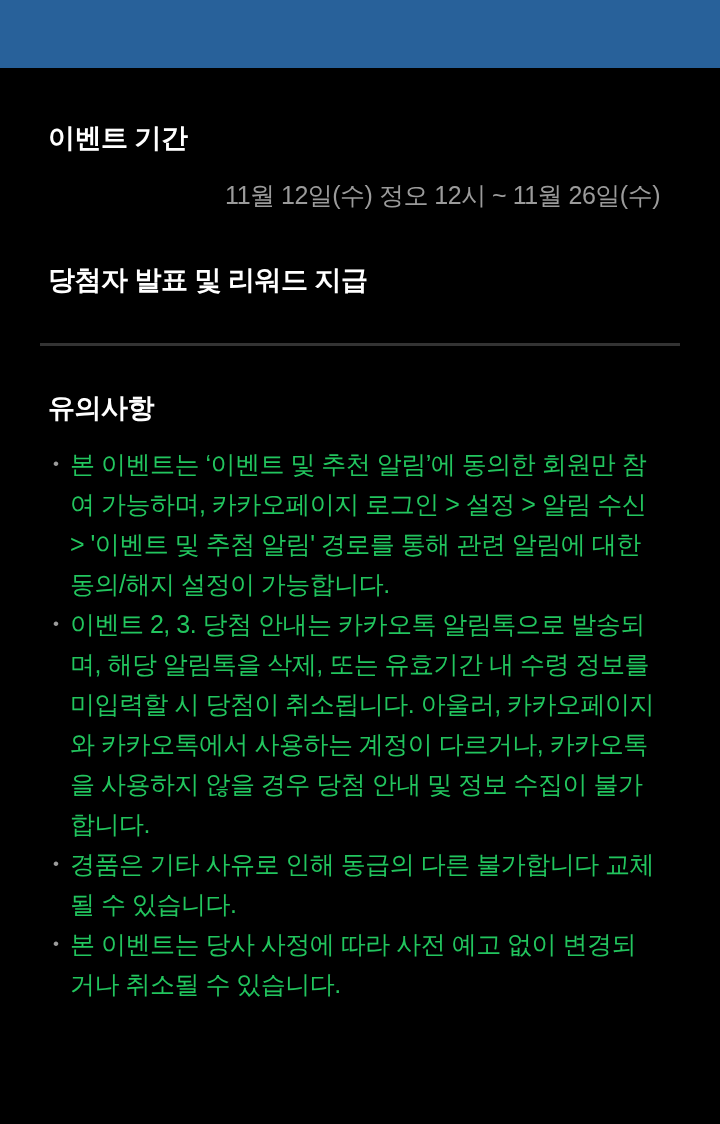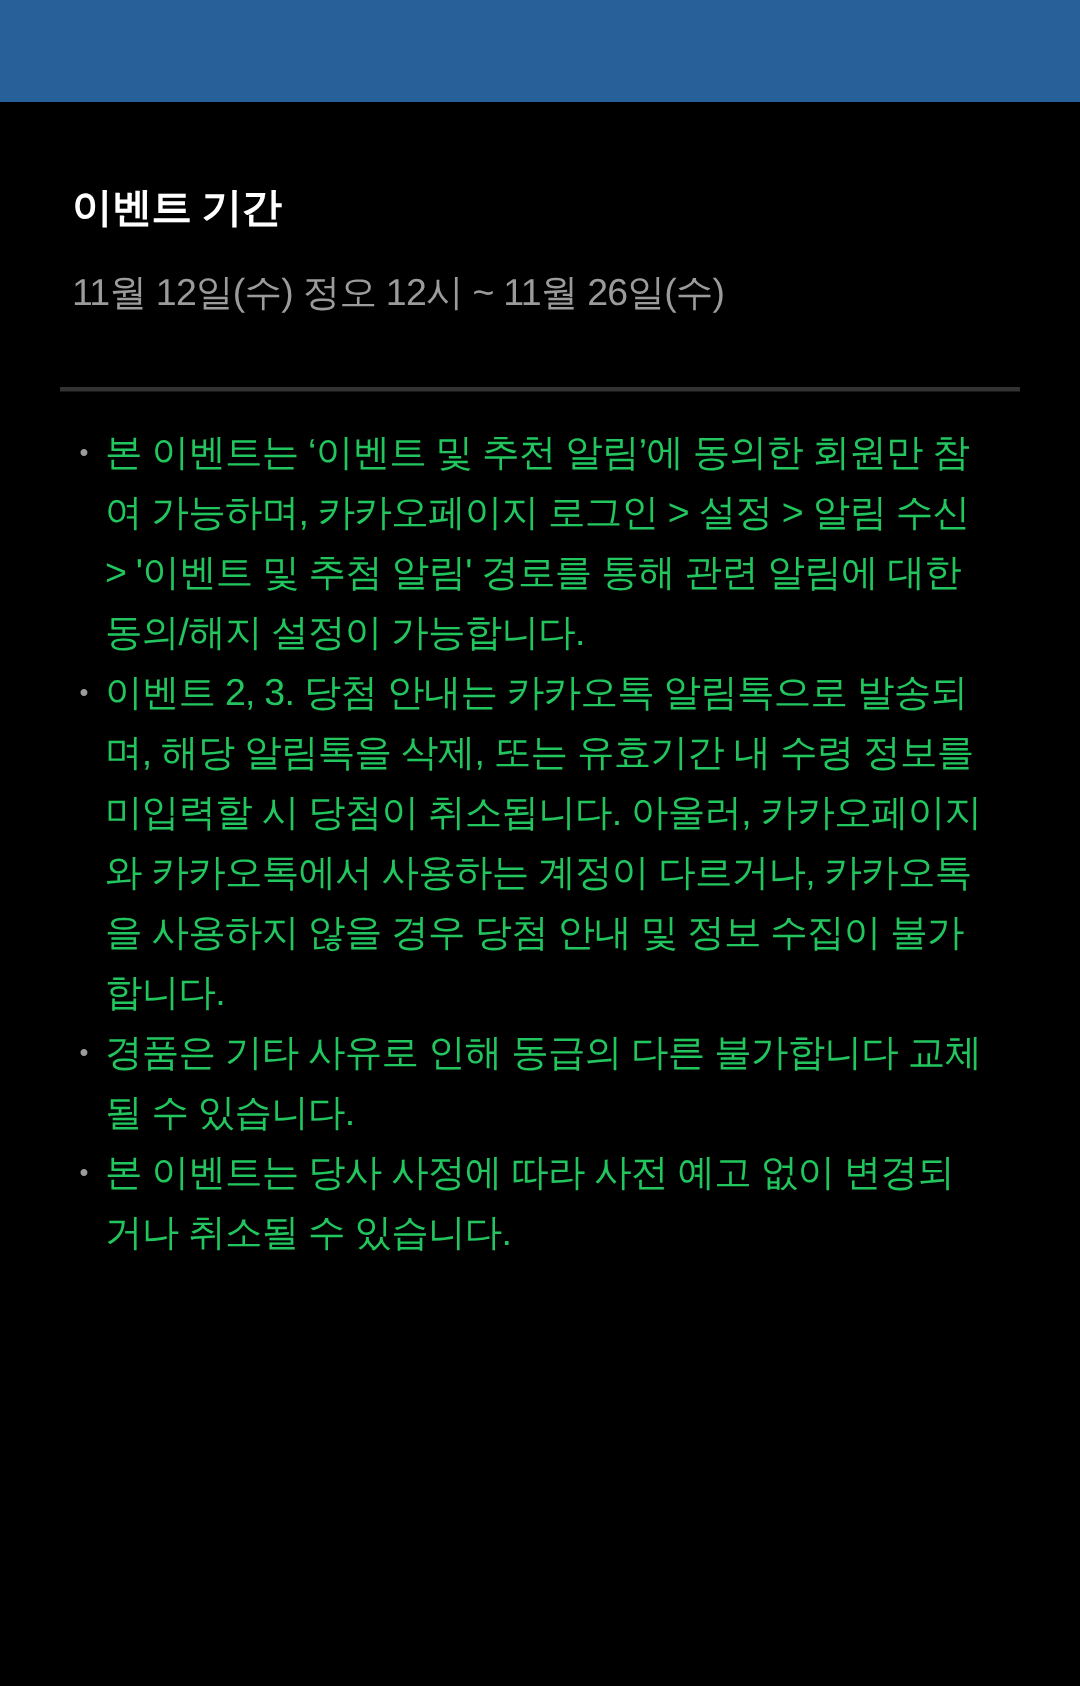--- a/index.html
+++ b/index.html
@@ -31,21 +31,21 @@
     letter-spacing: -0.5px;
   }
   .sec-title.first { margin-top: 55px; }
   .sec-title.second { margin-top: 55px; }
   .sec-value {
     color: #9B9B9B;
     font-size: 25px;
     line-height: 30px;
     letter-spacing: -0.5px;
   }
-  .sec-value.first { margin-top: 27px; }
+  .sec-value.first { margin-top: 27px; text-align: right; }
   .sec-value.second { margin-top: 26px; }
   .divider {
     height: 3px;
     background: #333333;
     margin: 48px -20px 0 -8px;
   }
   .notes-title {
     margin-top: 47px;
   }
   ul.notes-list {
@@ -77,24 +77,26 @@
 <body>
 
 <div class="hero"></div>
 
 <div class="content">
 
   <div class="sec-title first">이벤트 기간</div>
 
   <div class="sec-value first">11월 12일(수) 정오 12시 ~ 11월 26일(수)</div>
 
+  <div class="sec-title second">당첨자 발표 및 리워드 지급</div>
 
 
   <div class="divider"></div>
 
+  <div class="sec-title notes-title">유의사항</div>
 
   <ul class="notes-list">
     <li>
       <span class="dot">•</span>
       <span class="note-text">본 이벤트는 ‘이벤트 및 추천 알림’에 동의한 회원만 참여 가능하며, 카카오페이지 로그인 &gt; 설정 &gt; 알림 수신 &gt; '이벤트 및 추첨 알림' 경로를 통해 관련 알림에 대한 동의/해지 설정이 가능합니다.</span>
     </li>
     <li>
       <span class="dot">•</span>
       <span class="note-text">이벤트 2, 3. 당첨 안내는 카카오톡 알림톡으로 발송되며, 해당 알림톡을 삭제, 또는 유효기간 내 수령 정보를 미입력할 시 당첨이 취소됩니다. 아울러, 카카오페이지와 카카오톡에서 사용하는 계정이 다르거나, 카카오톡을 사용하지 않을 경우 당첨 안내 및 정보 수집이 불가합니다.</span>
     </li>

